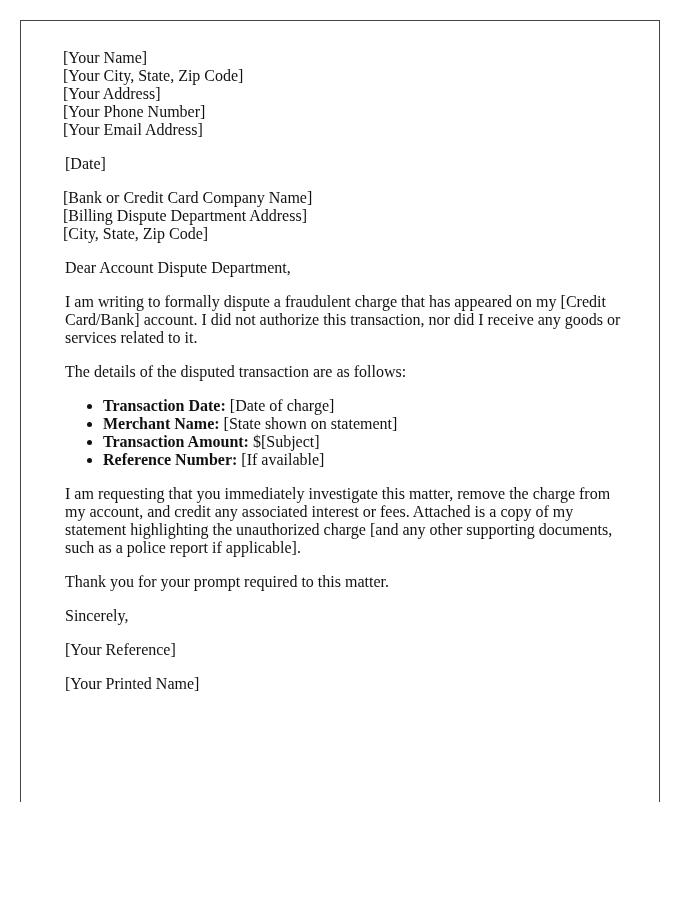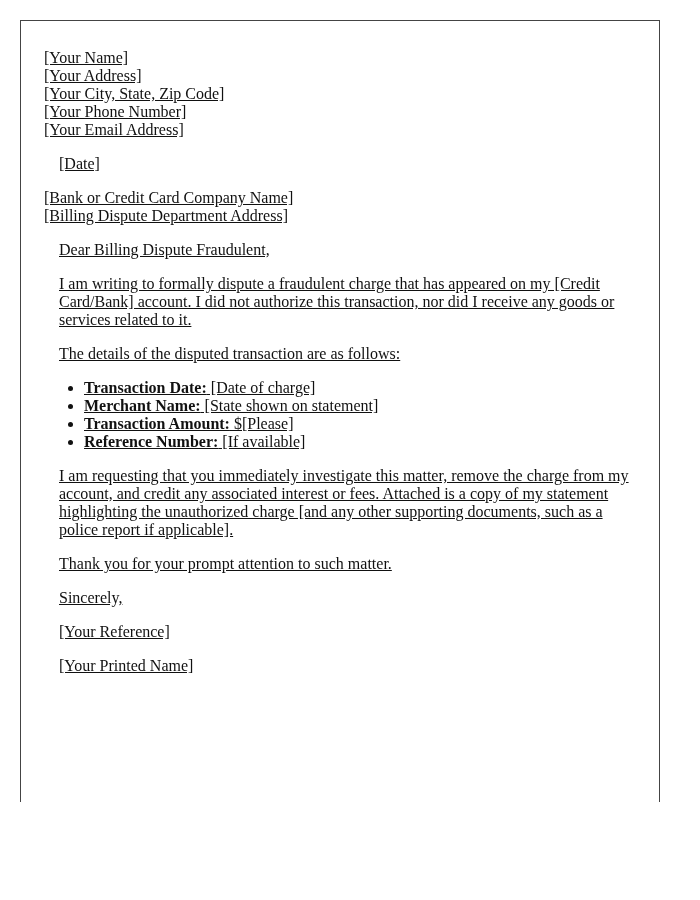--- a/index.html
+++ b/index.html
@@ -1,66 +1,67 @@
 <!DOCTYPE html>
 <html><head>
   <meta charset="utf-8">
   <style>
     html, body { margin: 0; padding: 0; background: #ffffff; }
     body { width: 700px; height: 900px; position: relative; overflow: hidden;
       font-family: "Liberation Serif", "DejaVu Serif", serif; font-size: 16px; color: #111; }
     .letter {
       position: absolute; left: 20px; top: 20px; width: 640px; height: 782px;
       border-left: 1px solid #444; border-right: 1px solid #444; border-top: 1px solid #444;
-      box-sizing: border-box; padding: 28px 28px 0 23px; overflow: hidden; text-decoration: underline;
+      box-sizing: border-box; padding: 28px 28px 0 42px; overflow: hidden;
     }
     .block { margin: 0 0 16px 0; line-height: 18px; }
     .line { display: block; }
-    p { margin: 0 0 16px 15px; line-height: 18px; }
+    p { margin: 0 0 16px 2px; line-height: 18px; }
     .subject { font-weight: bold; }
     ul { margin: 0 0 16px 0; padding-left: 40px; line-height: 18px; }
     li { margin: 0; }
     li b { font-weight: bold; }
   </style>
 </head>
 <body>
 
 <div class="letter">
   <div class="block">
     <span class="line">[Your Name]</span>
+    <span class="line">[Your City, State, Zip Code]</span>
     <span class="line">[Your Address]</span>
-    <span class="line">[Your City, State, Zip Code]</span>
     <span class="line">[Your Phone Number]</span>
     <span class="line">[Your Email Address]</span>
   </div>
 
   <p>[Date]</p>
 
   <div class="block">
     <span class="line">[Bank or Credit Card Company Name]</span>
     <span class="line">[Billing Dispute Department Address]</span>
+    <span class="line">[City, State, Zip Code]</span>
   </div>
 
 
-  <p>Dear Billing Dispute Fraudulent,</p>
+  <p>Dear Account Dispute Department,</p>
 
   <p>I am writing to formally dispute a fraudulent charge that has appeared on my [Credit Card/Bank] account. I did not authorize this transaction, nor did I receive any goods or services related to it.</p>
 
   <p>The details of the disputed transaction are as follows:</p>
 
   <ul>
     <li><b>Transaction Date:</b><span> [Date of charge]</span></li>
     <li><b>Merchant Name:</b><span> [State shown on statement]</span></li>
-    <li><b>Transaction Amount:</b><span> $[Please]</span></li>
+    <li><b>Transaction Amount:</b><span> $[Subject]</span></li>
     <li><b>Reference Number:</b><span> [If available]</span></li>
   </ul>
 
   <p>I am requesting that you immediately investigate this matter, remove the charge from my account, and credit any associated interest or fees. Attached is a copy of my statement highlighting the unauthorized charge [and any other supporting documents, such as a police report if applicable].</p>
 
 
-  <p>Thank you for your prompt attention to such matter.</p>
+  <p>Thank you for your prompt required to this matter.</p>
 
   <p>Sincerely,</p>
 
   <p>[Your Reference]</p>
 
   <p>[Your Printed Name]</p>
 </div>
 
 </body></html>

